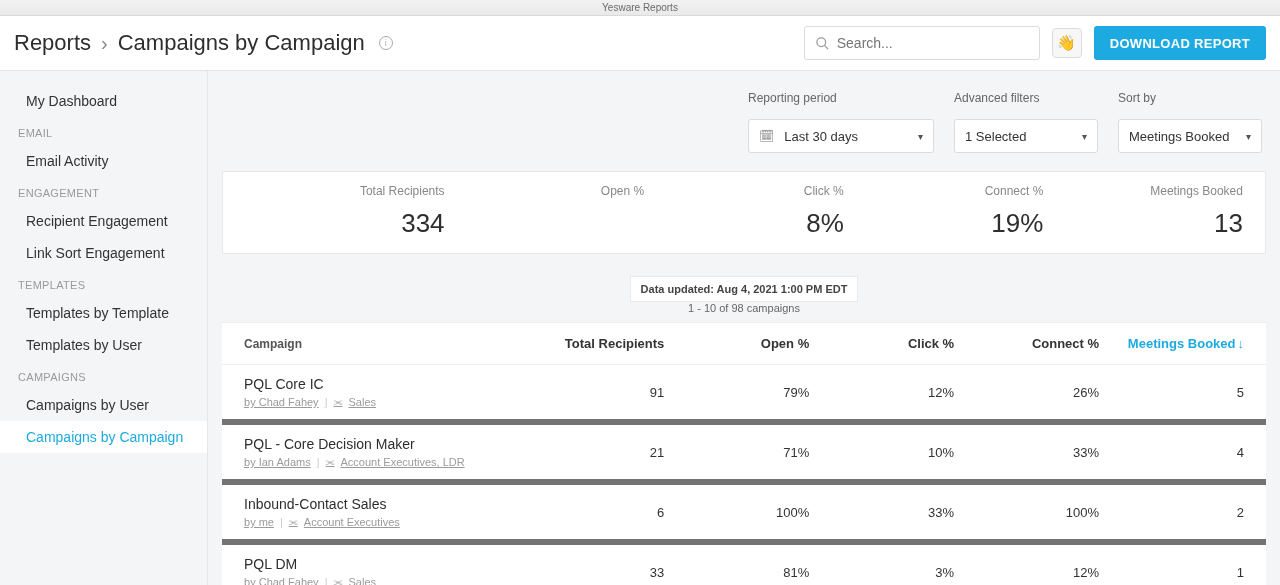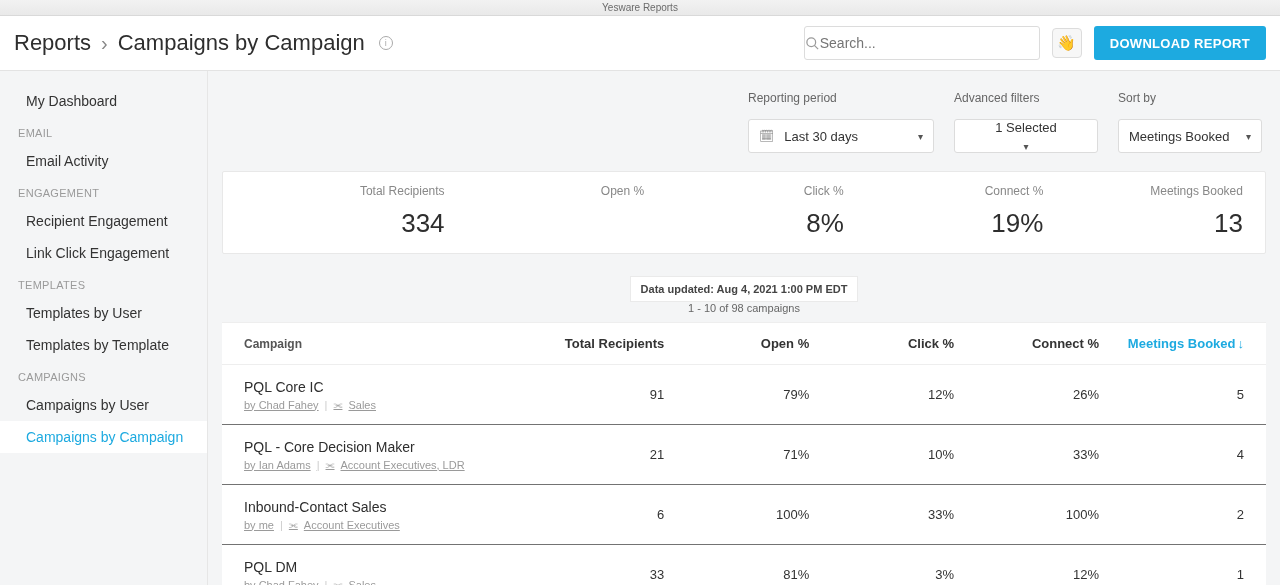--- a/index.html
+++ b/index.html
@@ -3,55 +3,55 @@
 <meta charset="utf-8">
 <style>
   * { box-sizing: border-box; margin: 0; padding: 0; font-family: -apple-system, BlinkMacSystemFont, "Segoe UI", Helvetica, Arial, sans-serif; }
   body { width: 1280px; height: 585px; background: #f4f5f6; color: #2e2e2e; overflow: hidden; }
   .titlebar { height: 16px; width: 100%; background: linear-gradient(#f2f2f2,#e9e9e9); border-bottom: 1px solid #d9d9d9; font-size: 10px; color: #6b6b6b; text-align: center; line-height: 16px; }
   .topbar { height: 55px; width: 100%; background: #fff; border-bottom: 1px solid #e3e3e3; display: flex; align-items: center; padding: 0 14px; }
   .breadcrumb { display: flex; align-items: center; gap: 10px; font-size: 22px; color: #2e2e2e; font-weight: 400; }
   .breadcrumb .chev { color: #888; font-size: 20px; }
   .info-icon { width: 14px; height: 14px; border: 1px solid #aaa; border-radius: 50%; display: inline-flex; align-items: center; justify-content: center; font-size: 9px; color: #aaa; margin-left: 4px; }
   .topbar-spacer { flex: 1; }
-  .search { width: 236px; height: 34px; border: 1px solid #dcdcdc; border-radius: 3px; display: flex; align-items: center; padding: 0 0; gap: 0; color: #888; margin-right: 12px; }
+  .search { width: 236px; height: 34px; border: 1px solid #dcdcdc; border-radius: 3px; display: flex; align-items: center; padding: 0 10px; gap: 7px; color: #888; margin-right: 12px; }
   .search input { border: none; outline: none; font-size: 14px; flex: 1; color: #333; }
   .wave-btn { width: 30px; height: 30px; border: 1px solid #dcdcdc; border-radius: 4px; background: #f7f7f7; display: flex; align-items: center; justify-content: center; margin-right: 12px; font-size: 15px; }
   .download-btn { height: 34px; background: #1daae0; color: #fff; border-radius: 3px; padding: 0 16px; font-size: 13px; font-weight: 600; display: flex; align-items: center; letter-spacing: .3px; cursor: pointer; }
   .body { display: flex; height: calc(585px - 71px); }
   .sidebar { width: 208px; background: #f4f5f6; border-right: 1px solid #e6e6e6; padding-top: 14px; }
   .side-item { font-size: 14px; color: #333; padding: 8px 16px 8px 26px; cursor: pointer; }
   .side-item.first { padding-left: 26px; }
   .side-item.active { background: #fff; color: #1daae0; }
   .side-cat { font-size: 11px; color: #9a9a9a; letter-spacing: .3px; padding: 10px 16px 6px 18px; }
   .main { flex: 1; padding: 20px 14px 0 14px; display: flex; flex-direction: column; }
   .filters { display: flex; justify-content: flex-end; gap: 20px; padding: 0 4px 18px 4px; }
   .filter { display: flex; flex-direction: column; gap: 14px; }
   .filter-label { font-size: 12px; color: #666; }
   .select { height: 34px; border: 1px solid #dcdcdc; border-radius: 3px; background: #fff; display: flex; align-items: center; justify-content: space-between; padding: 0 10px; font-size: 13px; color: #333; cursor: pointer; }
   .select.period { width: 186px; }
-  .select.adv { width: 144px; flex-direction: column; }
+  .select.adv { width: 144px; }
   .select.sort { width: 144px; }
   .select .cal { font-size: 12px; color: #777; margin-right: 4px; }
   .select .chev-d { font-size: 10px; color: #555; }
   .summary { background: #fff; border: 1px solid #e8e8e8; border-radius: 2px; display: flex; align-items: stretch; padding: 12px 22px 14px 22px; }
   .summary .col1 { flex: 1.6; display: flex; flex-direction: column; justify-content: space-between; }
   .summary .coln { flex: 1; display: flex; flex-direction: column; justify-content: space-between; text-align: right; }
   .summary .hdr { font-size: 12px; color: #888; }
   .summary .big { font-size: 26px; color: #2e2e2e; margin-top: 10px; }
   .summary .big.name { font-size: 18px; font-weight: 400; text-align: left; margin-top: 14px; }
   .meta-row { display: flex; align-items: center; margin-top: 22px; padding: 0 4px; flex-direction: column; }
   .updated { background: #fff; border: 1px solid #eaeaea; padding: 6px 10px; font-size: 11px; color: #444; }
   .updated b { font-weight: 600; }
   .range { font-size: 11px; color: #666; }
   .table { margin-top: 8px; background: #fff; border-top: 1px solid #eee; }
   .thead, .trow { display: flex; align-items: center; padding: 0 22px; }
   .thead { height: 42px; border-bottom: 1px solid #eee; font-size: 12px; color: #555; font-weight: 600; }
   .thead .sortcol { color: #1daae0; display: inline-flex; align-items: center; gap: 2px; justify-content: flex-end; }
-  .trow { height: 60px; border-bottom: 1px solid #737373; }
+  .trow { height: 60px; border-bottom: 6px solid #737373; justify-content: center; }
   .c1 { flex: 1.9; text-align: left; }
   .cn { flex: 1; text-align: right; font-size: 13px; color: #333; }
   .campname { font-size: 14px; color: #2e2e2e; }
   .byline { font-size: 11px; color: #9a9a9a; margin-top: 4px; display: flex; align-items: center; gap: 6px; text-decoration: underline; }
   .byline .sep { color: #ccc; }
   .share-icon { font-size: 10px; color: #9a9a9a; }
   svg { display: block; }
 </style>
 </head>
 <body>
@@ -81,25 +81,25 @@
 
 <div class="body">
   <div class="sidebar">
     <div class="side-item first">My Dashboard</div>
 
     <div class="side-cat">EMAIL</div>
     <div class="side-item">Email Activity</div>
 
     <div class="side-cat">ENGAGEMENT</div>
     <div class="side-item">Recipient Engagement</div>
-    <div class="side-item">Link Click Engagement</div>
+    <div class="side-item">Link Sort Engagement</div>
 
     <div class="side-cat">TEMPLATES</div>
+    <div class="side-item">Templates by Template</div>
     <div class="side-item">Templates by User</div>
-    <div class="side-item">Templates by Template</div>
 
     <div class="side-cat">CAMPAIGNS</div>
     <div class="side-item">Campaigns by User</div>
     <div class="side-item active">Campaigns by Campaign</div>
   </div>
 
   <div class="main">
     <div class="filters">
       <div class="filter">
         <div class="filter-label">Reporting period</div>

